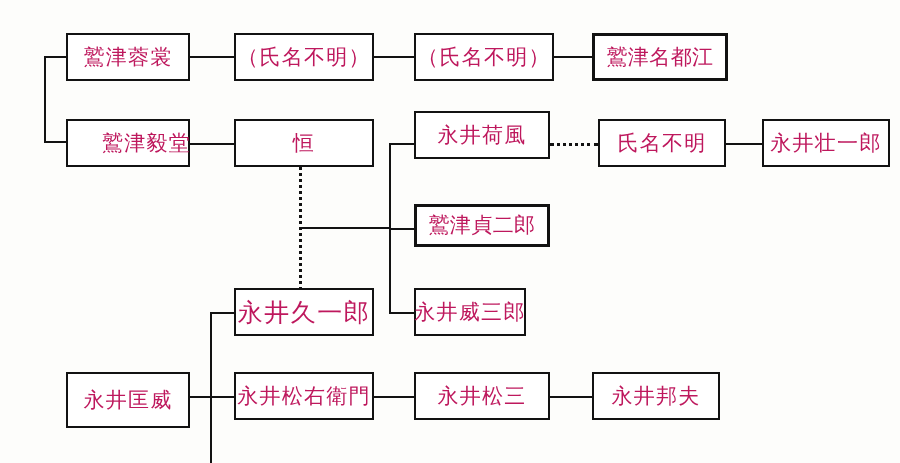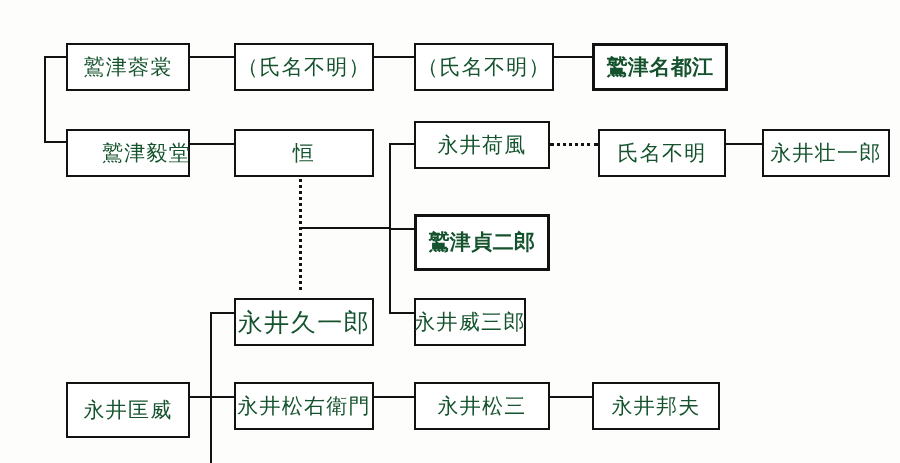--- a/index.html
+++ b/index.html
@@ -20,30 +20,29 @@
   }
   
   .node {
     position: absolute;
     box-sizing: border-box;
     background: #ffffff;
     border: 2px solid #121212;
     display: flex;
     align-items: center;
     justify-content: center;
-    color: #14532d;
+    color: #be185d;
     letter-spacing: 0.06em;
     white-space: nowrap;
     font-weight: 400;
     z-index: 3;
-    margin-top: 10px;
   }
   .node.emph {
     border-width: 3px;
-    font-weight: 700;
+    font-weight: 400;
     letter-spacing: 0.02em;
   }
   .node-label {
     line-height: 1;
     pointer-events: none;
   }
   
   .conn {
     position: absolute;
     background: #121212;
@@ -88,21 +87,21 @@
       </div>
       <div class="node" style="left: 414px; top: 111px; width: 136px; height: 48px; font-size: 21px;">
         <span class="node-label">永井荷風</span>
       </div>
       <div class="node" style="left: 598px; top: 119px; width: 128px; height: 48px; font-size: 21px;">
         <span class="node-label">氏名不明</span>
       </div>
       <div class="node" style="left: 762px; top: 119px; width: 128px; height: 48px; font-size: 21px;">
         <span class="node-label">永井壮一郎</span>
       </div>
-      <div class="node emph" style="left: 414px; top: 204px; width: 136px; height: 57px; font-size: 21px;">
+      <div class="node emph" style="left: 414px; top: 204px; width: 136px; height: 43px; font-size: 21px;">
         <span class="node-label">鷲津貞二郎</span>
       </div>
       <div class="node" style="left: 414px; top: 288px; width: 112px; height: 48px; font-size: 21px;">
         <span class="node-label">永井威三郎</span>
       </div>
       <div class="node" style="left: 234px; top: 288px; width: 140px; height: 48px; font-size: 25px;">
         <span class="node-label">永井久一郎</span>
       </div>
       <div class="node" style="left: 66px; top: 372px; width: 124px; height: 56px; font-size: 21px;">
         <span class="node-label">永井匡威</span>

